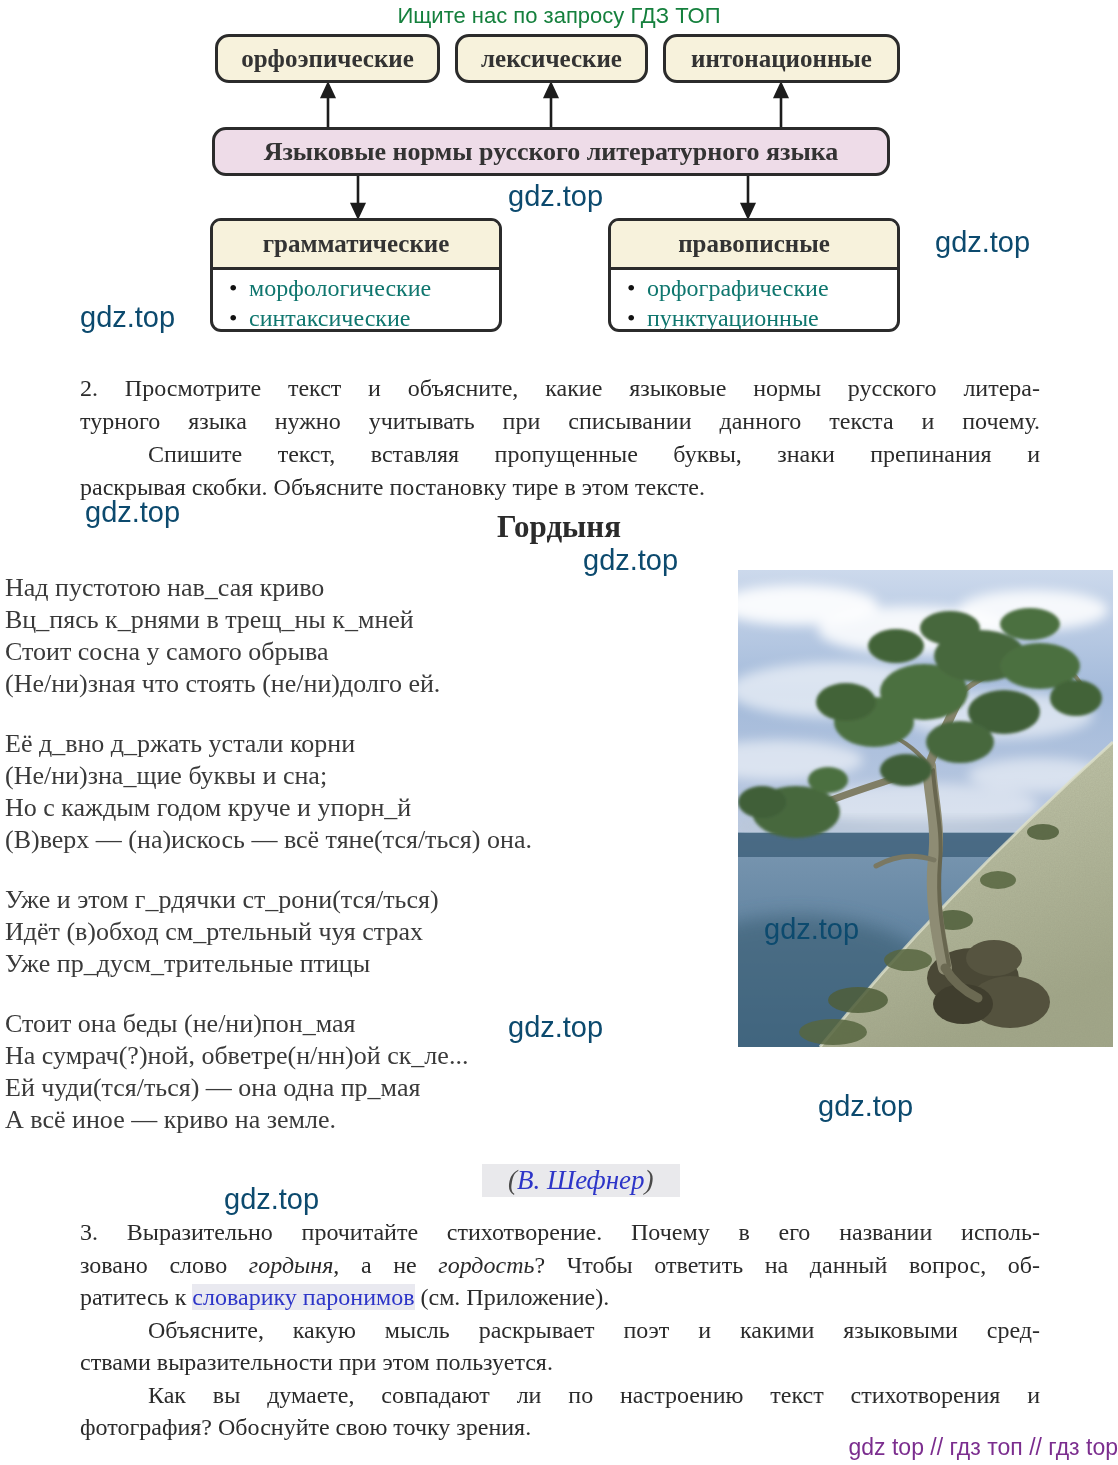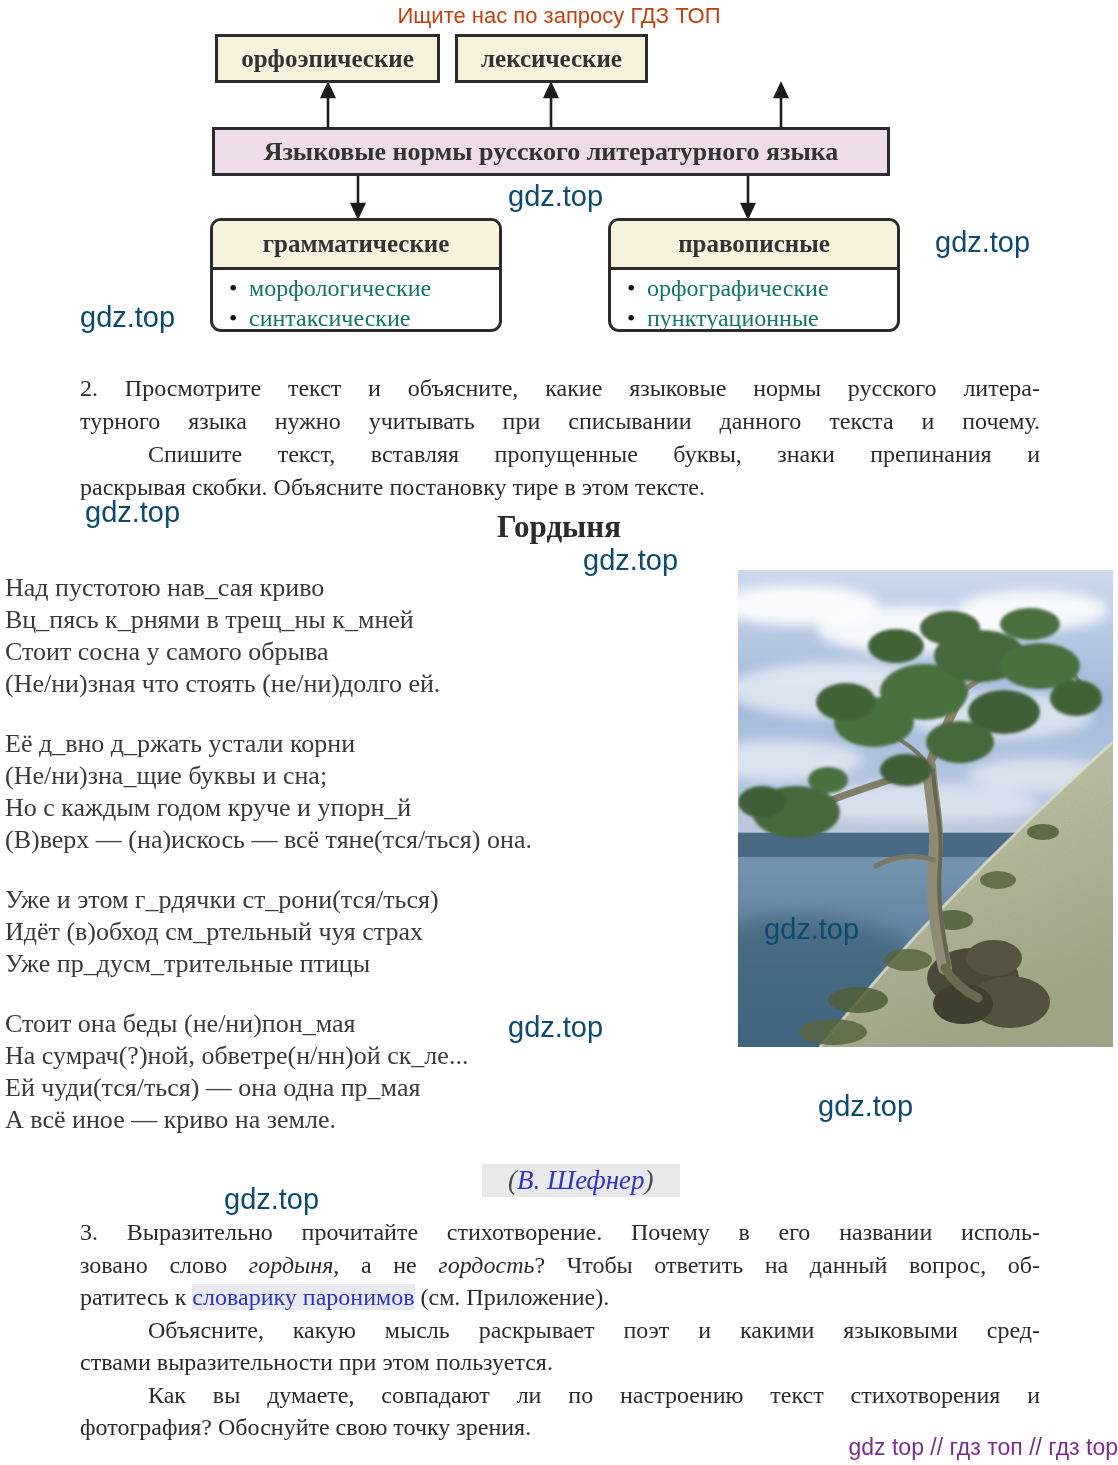--- a/index.html
+++ b/index.html
@@ -1,25 +1,25 @@
 <!DOCTYPE html>
 <html><head>
 <meta charset="utf-8">
 <style>
   html,body{margin:0;padding:0;background:#ffffff;}
   .page{position:relative;width:1118px;height:1465px;background:#ffffff;overflow:hidden;
         font-family:"Liberation Serif", serif;color:#2f2f2f;}
 
   
   .promo{position:absolute;top:3px;left:0;right:0;text-align:center;
-         font-family:"Liberation Sans", sans-serif;font-size:22px;color:#c2410c;}
+         font-family:"Liberation Sans", sans-serif;font-size:22px;color:#15803d;}
 
   
   .dbox{position:absolute;box-sizing:border-box;background:#f7f2dc;border:3px solid #2b2b2b;
-        border-radius:0;display:flex;align-items:center;justify-content:center;
+        border-radius:14px;display:flex;align-items:center;justify-content:center;
         font-weight:bold;font-size:25px;color:#333;}
   .b1{left:215px;top:34px;width:225px;height:49px;}
   .b2{left:455px;top:34px;width:193px;height:49px;text-align:right;}
   .b3{left:663px;top:34px;width:237px;height:49px;}
   .centerbox{left:212px;top:127px;width:678px;height:49px;background:#eedce8;font-size:26px;}
 
   .group{position:absolute;box-sizing:border-box;top:218px;width:292px;height:114px;
          border:3px solid #2b2b2b;border-radius:11px;background:#ffffff;overflow:hidden;}
   .g1{left:210px;} .g2{left:608px;}
   .group .ghead{height:46px;background:#f7f2dc;border-bottom:3px solid #2b2b2b;
@@ -90,20 +90,21 @@
         </g>
       <g>
           <line x1="748" y1="176" x2="748" y2="205"></line>
           <path d="M748,217 L742,204 L754,204 Z"></path>
         </g>
     </g>
   </svg>
 
   <div class="dbox b1">орфоэпические</div>
   <div class="dbox b2">лексические</div>
+  <div class="dbox b3">интонационные</div>
   <div class="dbox centerbox">Языковые нормы русского литературного языка</div>
 
   <div class="group g1">
     <div class="ghead">грамматические</div>
     <div class="gbody">
       <div class="gitem">морфологические</div>
       <div class="gitem">синтаксические</div>
     </div>
   </div>
   <div class="group g2">

